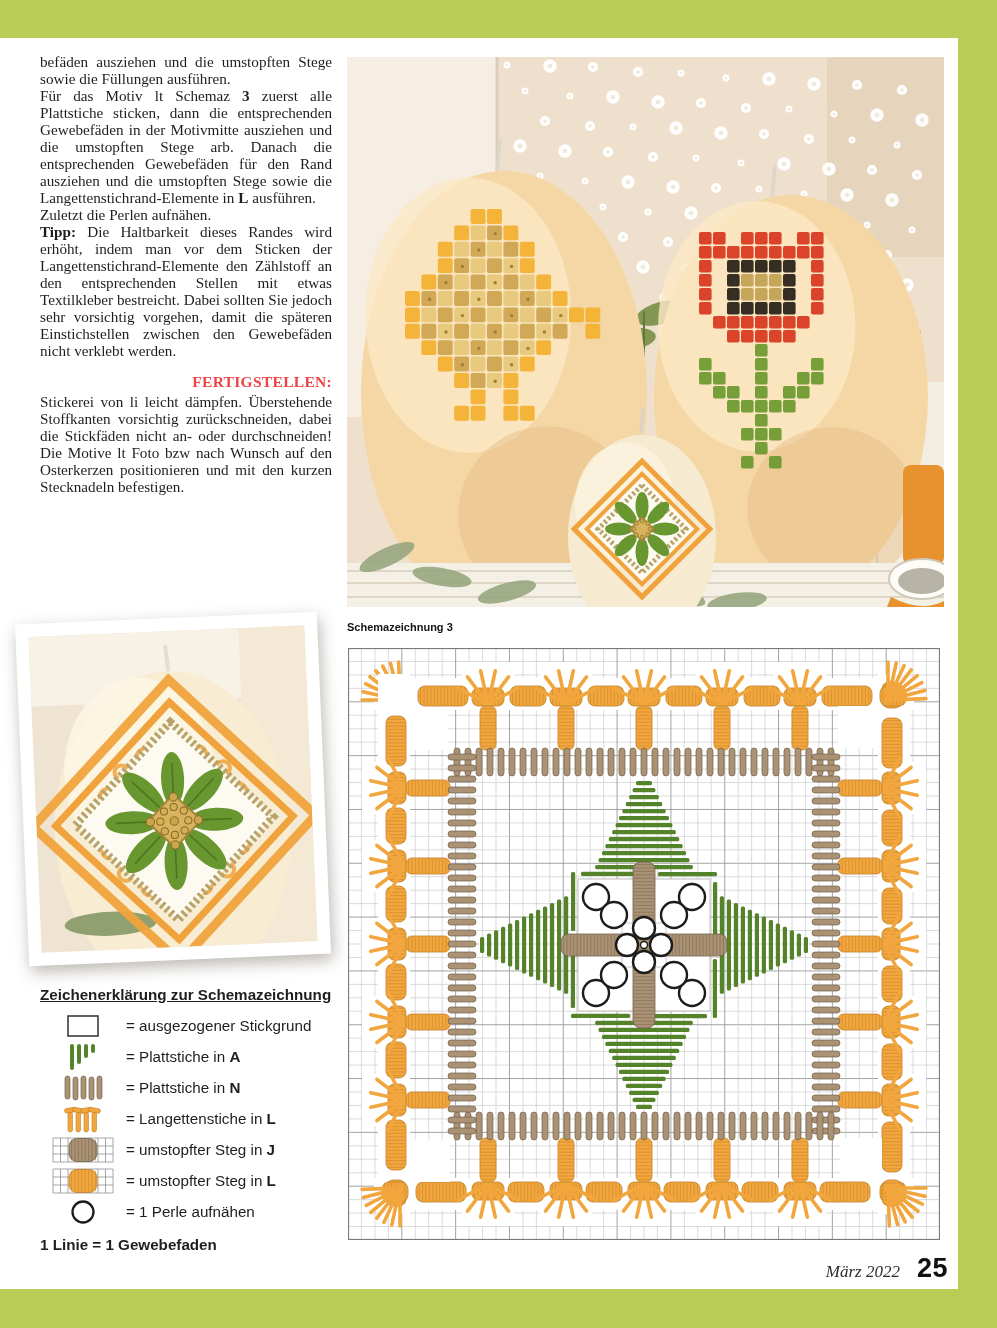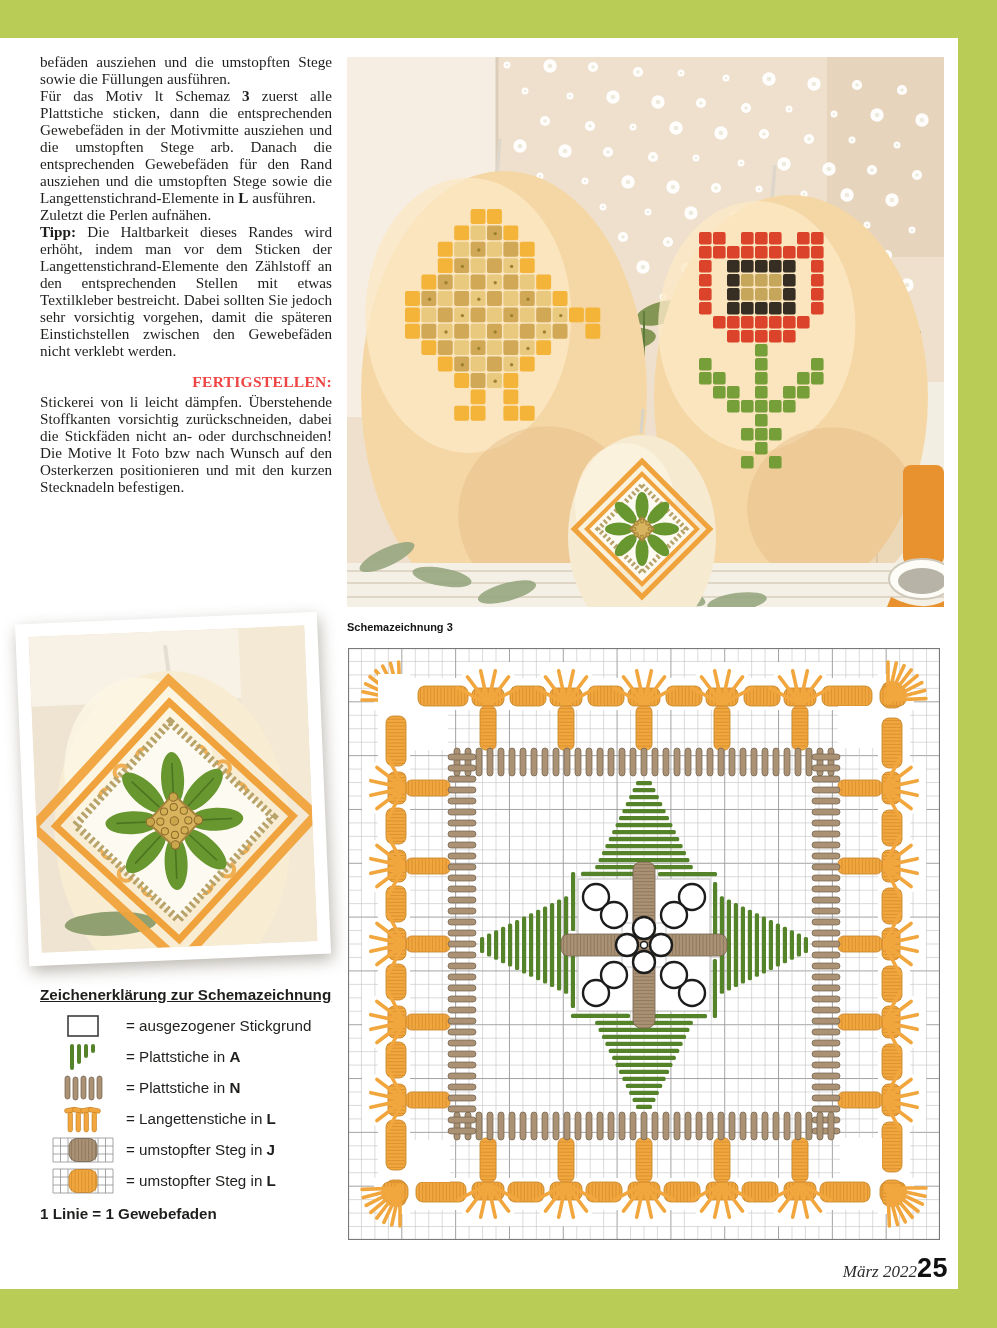--- a/index.html
+++ b/index.html
@@ -26,21 +26,21 @@
   .polaroid-inner{width:276px;height:316px;overflow:hidden;background:#f2e7d5;}
   
   .legend{position:absolute;left:40px;top:986px;width:302px;color:#1e1e1c;}
   .legend-title{font-weight:700;font-size:15.2px;margin-bottom:7px;text-decoration:underline;}
   .legend-row{display:flex;align-items:center;height:31px;}
   .legend-sym{width:86px;display:flex;justify-content:center;align-items:center;}
   .legend-lbl{font-size:15.2px;white-space:nowrap;}
   .legend-lbl b{font-weight:700;}
   .legend-foot{font-weight:700;font-size:15.2px;margin-top:9px;}
   
-  .footer{position:absolute;right:49px;top:1253px;display:flex;align-items:baseline;}
+  .footer{position:absolute;right:49px;top:1253px;display:flex;align-items:baseline;gap:17px;}
   .issue{font-family:"Liberation Serif",serif;font-style:italic;font-size:17px;color:#2d2d2d;}
   .pageno{font-size:27px;font-weight:700;color:#101010;letter-spacing:.5px;}
 </style>
 </head>
 <body>
 
 <div class="page">
   <div class="band band-top green-band" style="background: rgb(185, 204, 85);"></div>
   <div class="band band-right green-band" style="background: rgb(185, 204, 85);"></div>
   <div class="band band-bottom green-band" style="background: rgb(185, 204, 85);"></div>
@@ -2140,20 +2140,28 @@
               <line x1="30.4" y1="4.5" x2="30.4" y2="25.5" stroke="#c07f22" stroke-width="0.9" opacity="0.55"></line>
               <line x1="33.8" y1="4.5" x2="33.8" y2="25.5" stroke="#c07f22" stroke-width="0.9" opacity="0.55"></line>
               <line x1="37.199999999999996" y1="4.5" x2="37.199999999999996" y2="25.5" stroke="#c07f22" stroke-width="0.9" opacity="0.55"></line>
               <line x1="40.599999999999994" y1="4.5" x2="40.599999999999994" y2="25.5" stroke="#c07f22" stroke-width="0.9" opacity="0.55"></line>
               <line x1="43.99999999999999" y1="4.5" x2="43.99999999999999" y2="25.5" stroke="#c07f22" stroke-width="0.9" opacity="0.55"></line>
               <line x1="47.39999999999999" y1="4.5" x2="47.39999999999999" y2="25.5" stroke="#c07f22" stroke-width="0.9" opacity="0.55"></line>
             </svg>
           </div>
           <div class="legend-lbl"><span>= umstopfter Steg in </span><b>L</b></div>
         </div>
+        <div class="legend-row">
+          <div class="legend-sym">
+            <svg width="70" height="30" viewBox="0 0 70 30">
+              <circle cx="35" cy="15" r="10.5" fill="#fff" stroke="#1c1c1c" stroke-width="2.3"></circle>
+            </svg>
+          </div>
+          <div class="legend-lbl"><span>= 1 Perle aufnähen</span></div>
+        </div>
       </div>
     <div class="legend-foot">1 Linie = 1 Gewebefaden</div>
   </div>
 
   <div class="footer">
     <span class="issue">März 2022</span>
     <span class="pageno">25</span>
   </div>
 </div>
 

